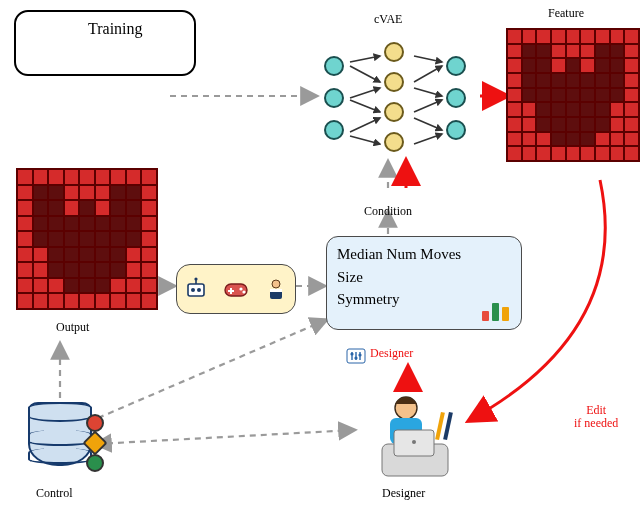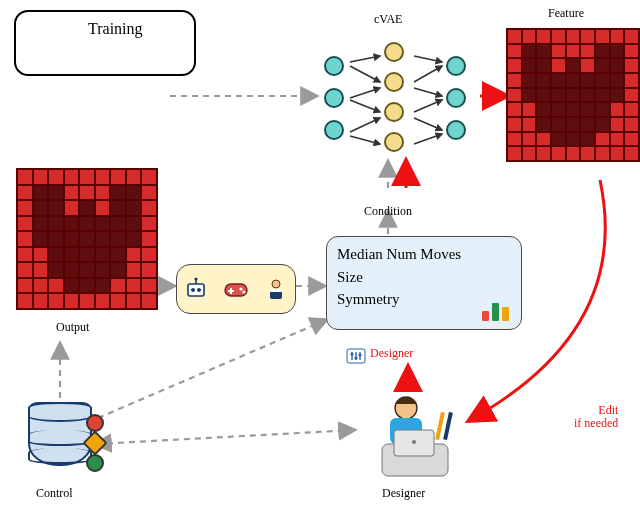--- a/index.html
+++ b/index.html
@@ -370,18 +370,18 @@
       <rect x="30" y="24" width="32" height="26" rx="6" fill="#2aa6e0"></rect>
       <rect x="22" y="50" width="66" height="32" rx="6" fill="#d9d9d9" stroke="#777"></rect>
       <rect x="34" y="36" width="40" height="26" rx="3" fill="#e6e6e6" stroke="#777"></rect>
       <circle cx="54" cy="48" r="2" fill="#777"></circle>
       <rect x="78" y="18" width="4" height="28" fill="#f0a30a" transform="rotate(12 80 32)"></rect>
       <rect x="86" y="18" width="4" height="28" fill="#1b3a66" transform="rotate(12 88 32)"></rect>
     </svg>
   </div>
   <div class="label" style="left:382px;top:486px">Designer</div>
 
-  <div class="label" style="left:574px;top:404px;color:#e11;text-align:right;line-height:1.1">
+  <div class="label" style="left:574px;top:404px;color:#e11;text-align:center;line-height:1.1">
     <span>Edit</span><br>
     <span>if needed</span>
   </div>
 
 </div>
 
 </body></html>

